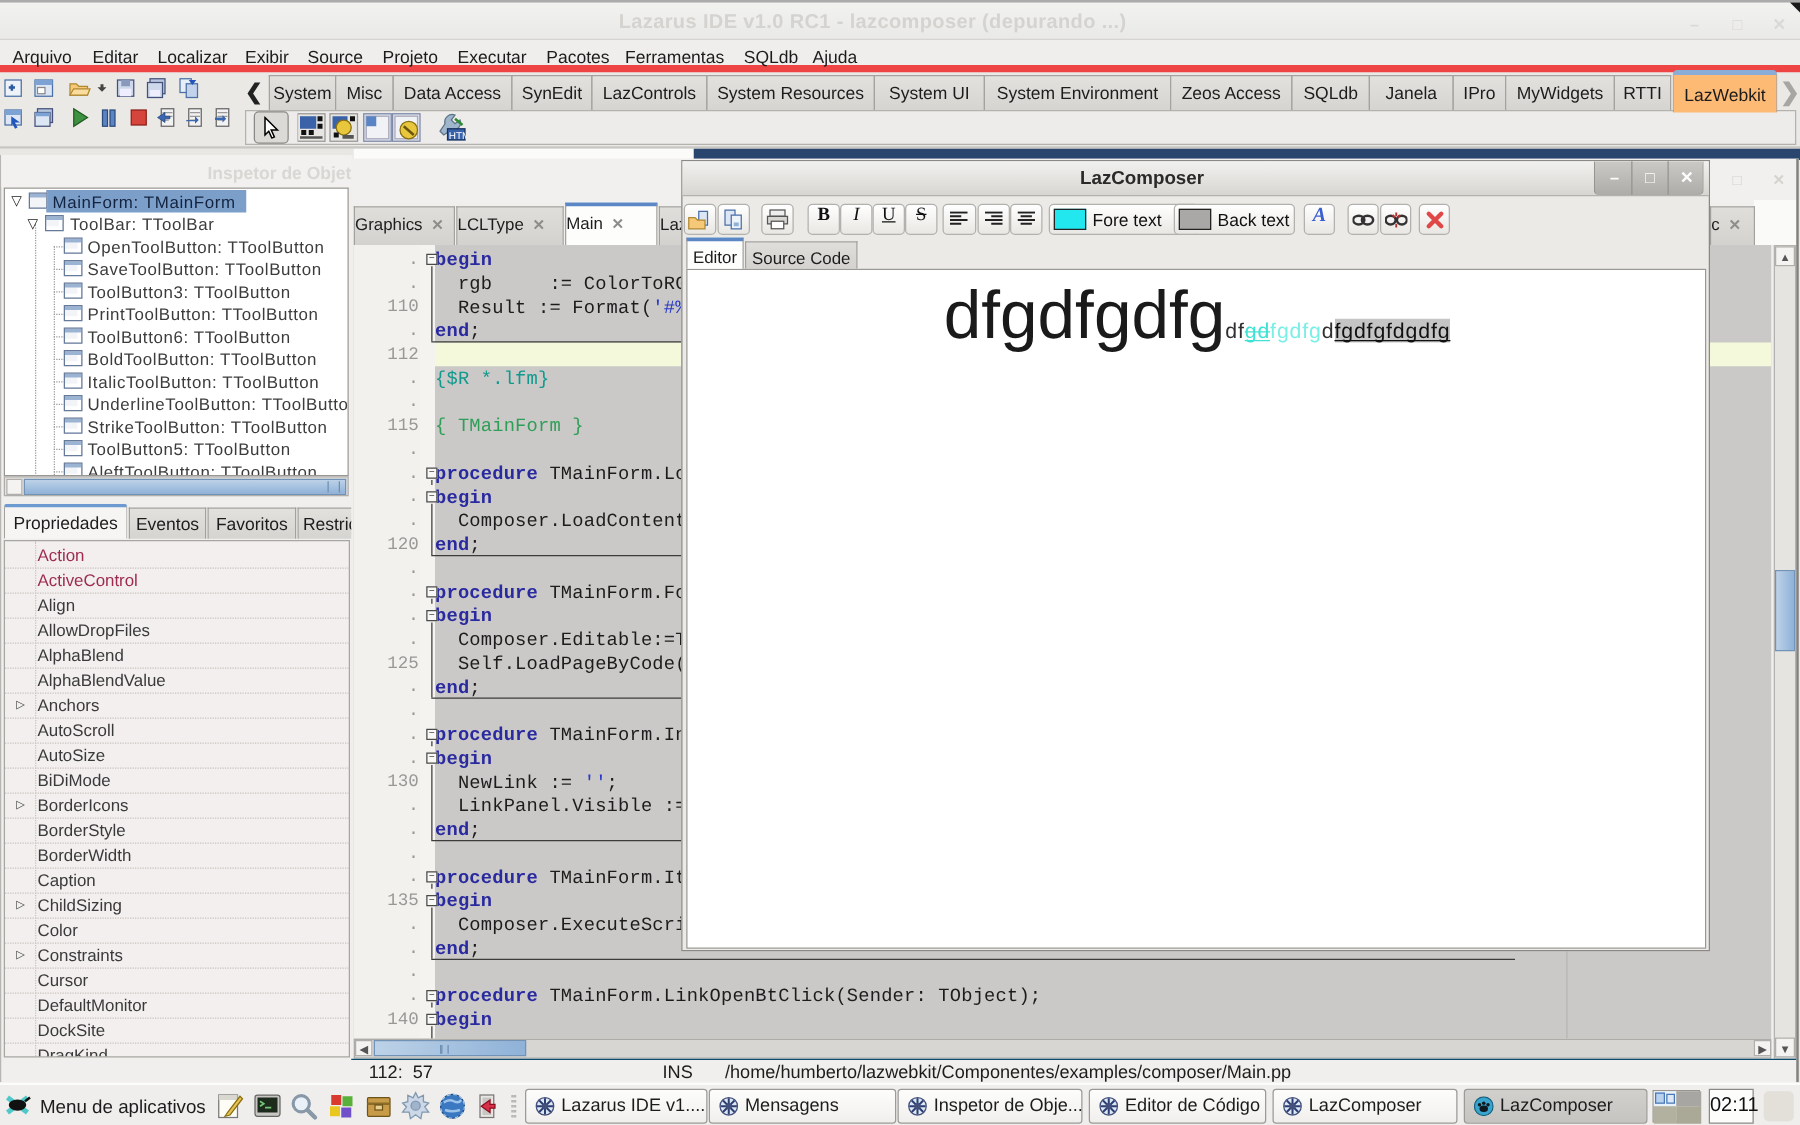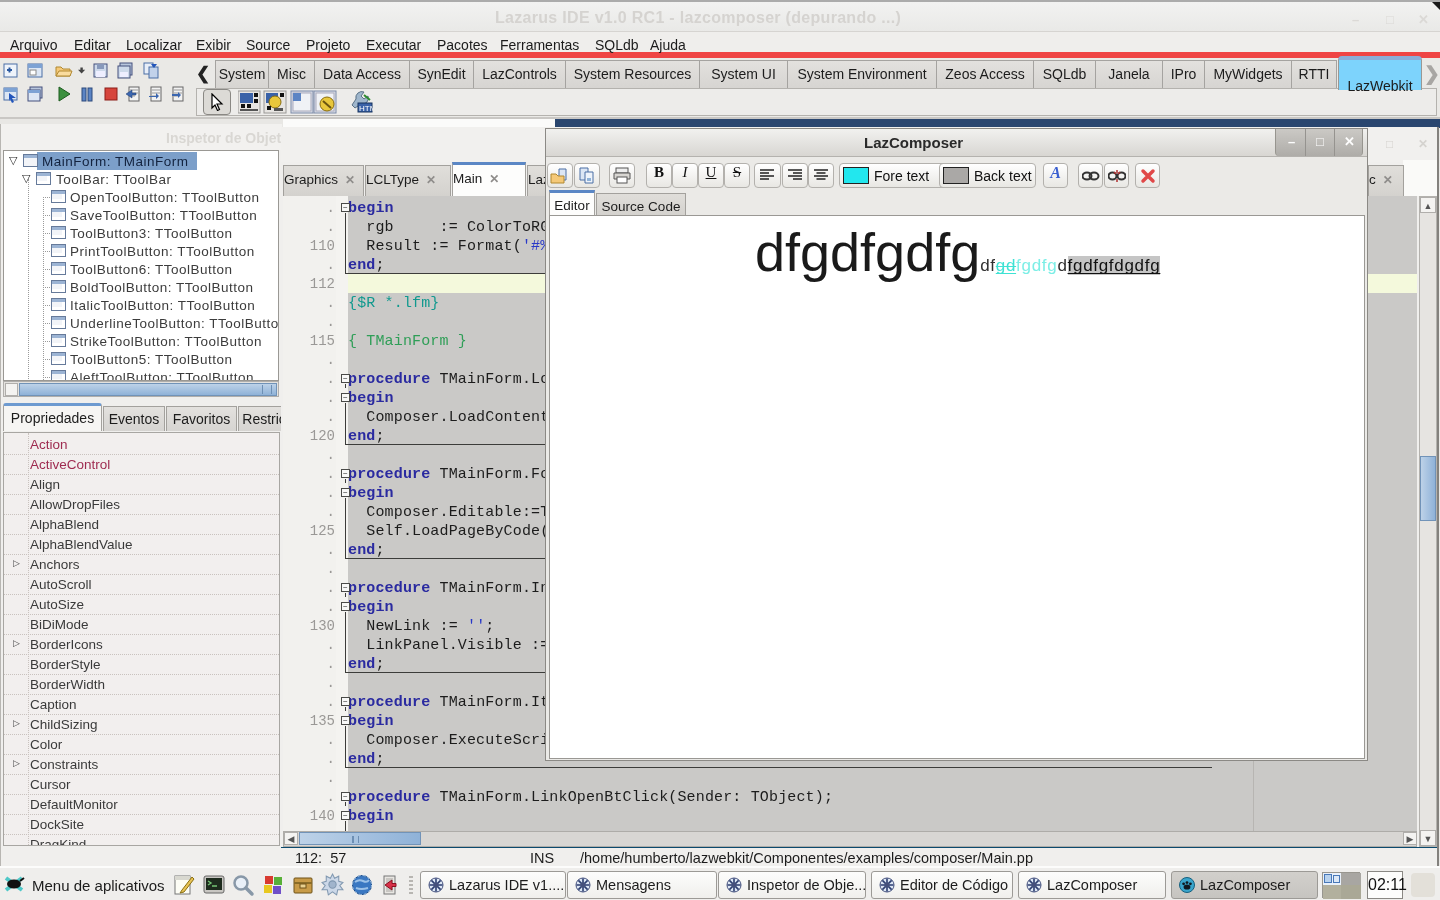--- a/index.html
+++ b/index.html
@@ -8,21 +8,21 @@
 #root{position:absolute;left:0;top:0;width:1440px;height:900px;overflow:hidden}
 
 #idetitle{left:0;top:0;width:1440px;height:32px;background:linear-gradient(#f2f2f1,#e9e9e7);border-top:2px solid #ababab;border-bottom:1px solid #d6d4d1}
 #idetitle .t{position:absolute;left:495px;top:7px;font-size:16px;font-weight:bold;color:#d5d3d0;letter-spacing:0.3px}
 .winbtn-f{position:absolute;top:10px;font-size:13px;color:#dbd9d6;font-weight:bold}
 #menubar{left:0;top:32px;width:1440px;height:26px;background:#efeeec;border-bottom:6px solid #ef4444}
 #menubar span{position:absolute;top:5px;font-size:14px;color:#1b1b1b}
 #toolzone{left:0;top:58px;width:1440px;height:61px;background:#eae9e6}
 
 .ptab{position:absolute;top:2px;height:29px;background:linear-gradient(#e3e1de,#d6d4d1);border:1px solid #a5a3a0;border-bottom:none;font-size:14px;color:#1c1c1c;text-align:center;padding-top:5px}
-.ptab.active{background:#7dd3fc;top:-2px;height:34px;z-index:3;border-color:#9a9894;border-top:4px solid #8aadd8;border-radius:4px 4px 0 0;padding-top:18px}
+.ptab.active{background:#fdba74;top:-2px;height:34px;z-index:3;border-color:#9a9894;border-top:4px solid #8aadd8;border-radius:4px 4px 0 0;padding-top:8px}
 #palrow2{left:196px;top:30px;width:1241px;height:28px;background:#edecea;border:1px solid #b4b2ae}
 #botline{left:0;top:117px;width:1440px;height:2px;background:#c9c7c4}
 #navyband{left:555px;top:119px;width:885px;height:9px;background:#2a466f}
 #whiteband{left:283px;top:119px;width:272px;height:9px;background:#fbfbfa}
 #leftband{left:0;top:119px;width:283px;height:9px;background:#e8e7e4}
 
 
 #codewin{left:281px;top:127px;width:1158px;height:739px;background:#f0efed}
 #cw-title{position:absolute;left:0;top:0;width:1158px;height:35px;background:#f1f0ee}
 .fglyph{position:absolute;top:10px;font-size:12px;color:#d5d3cf;font-weight:bold}

